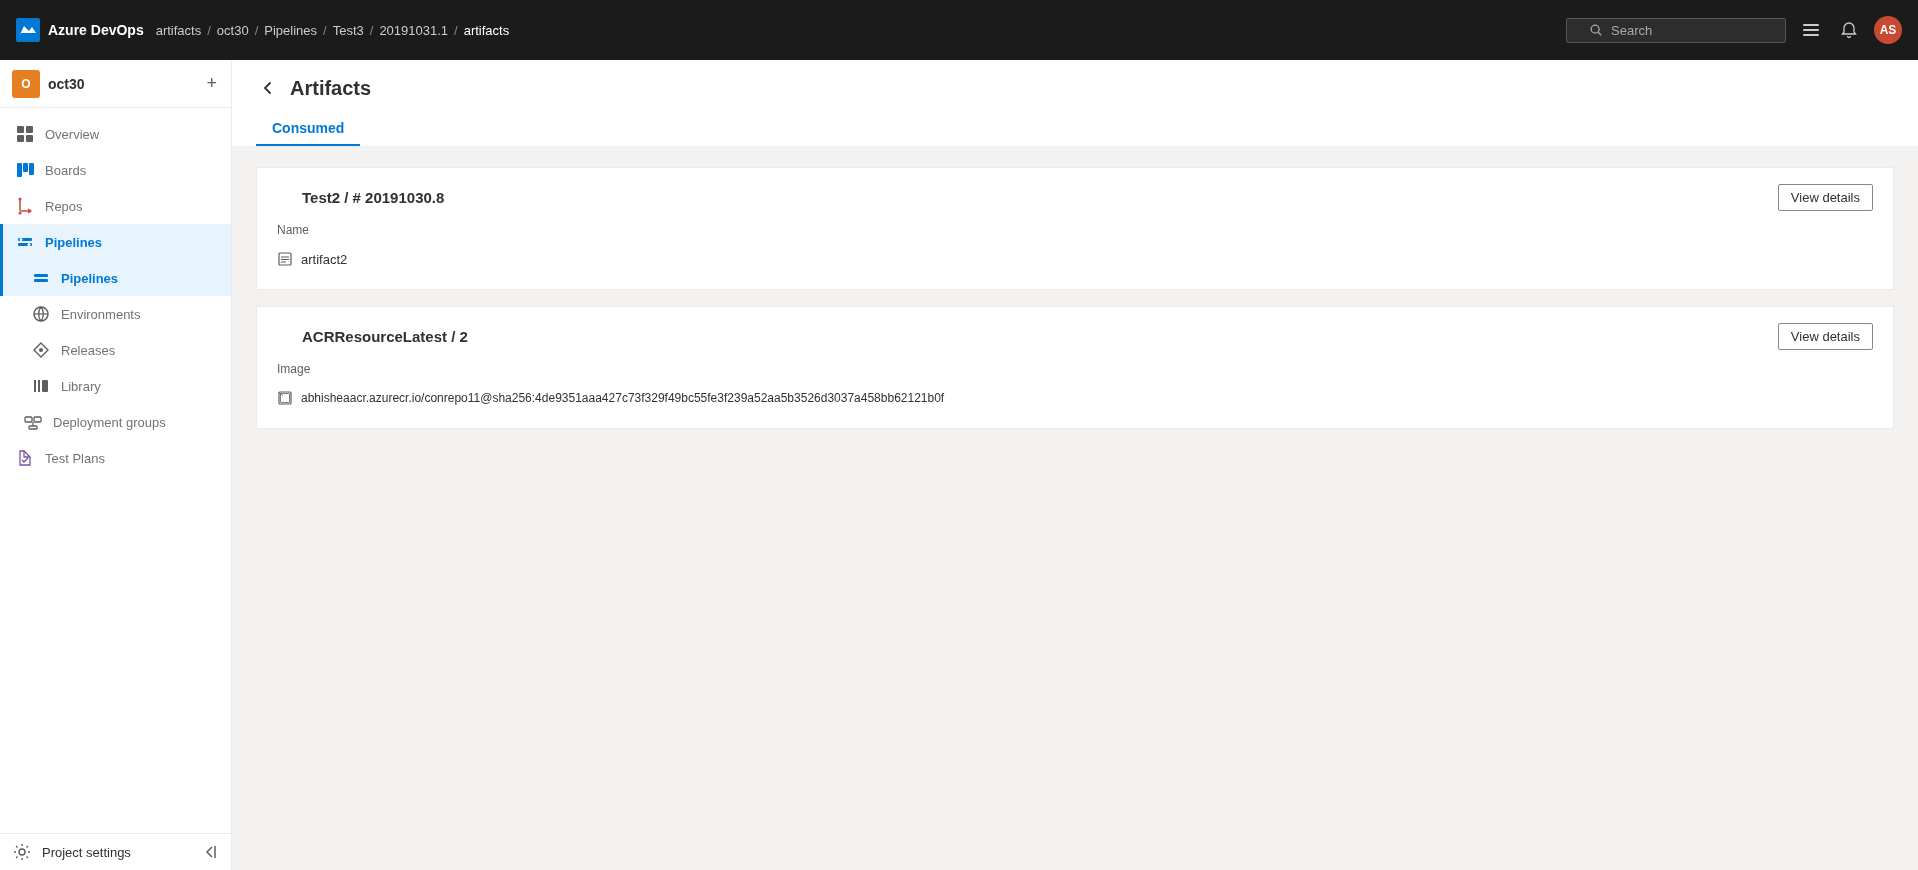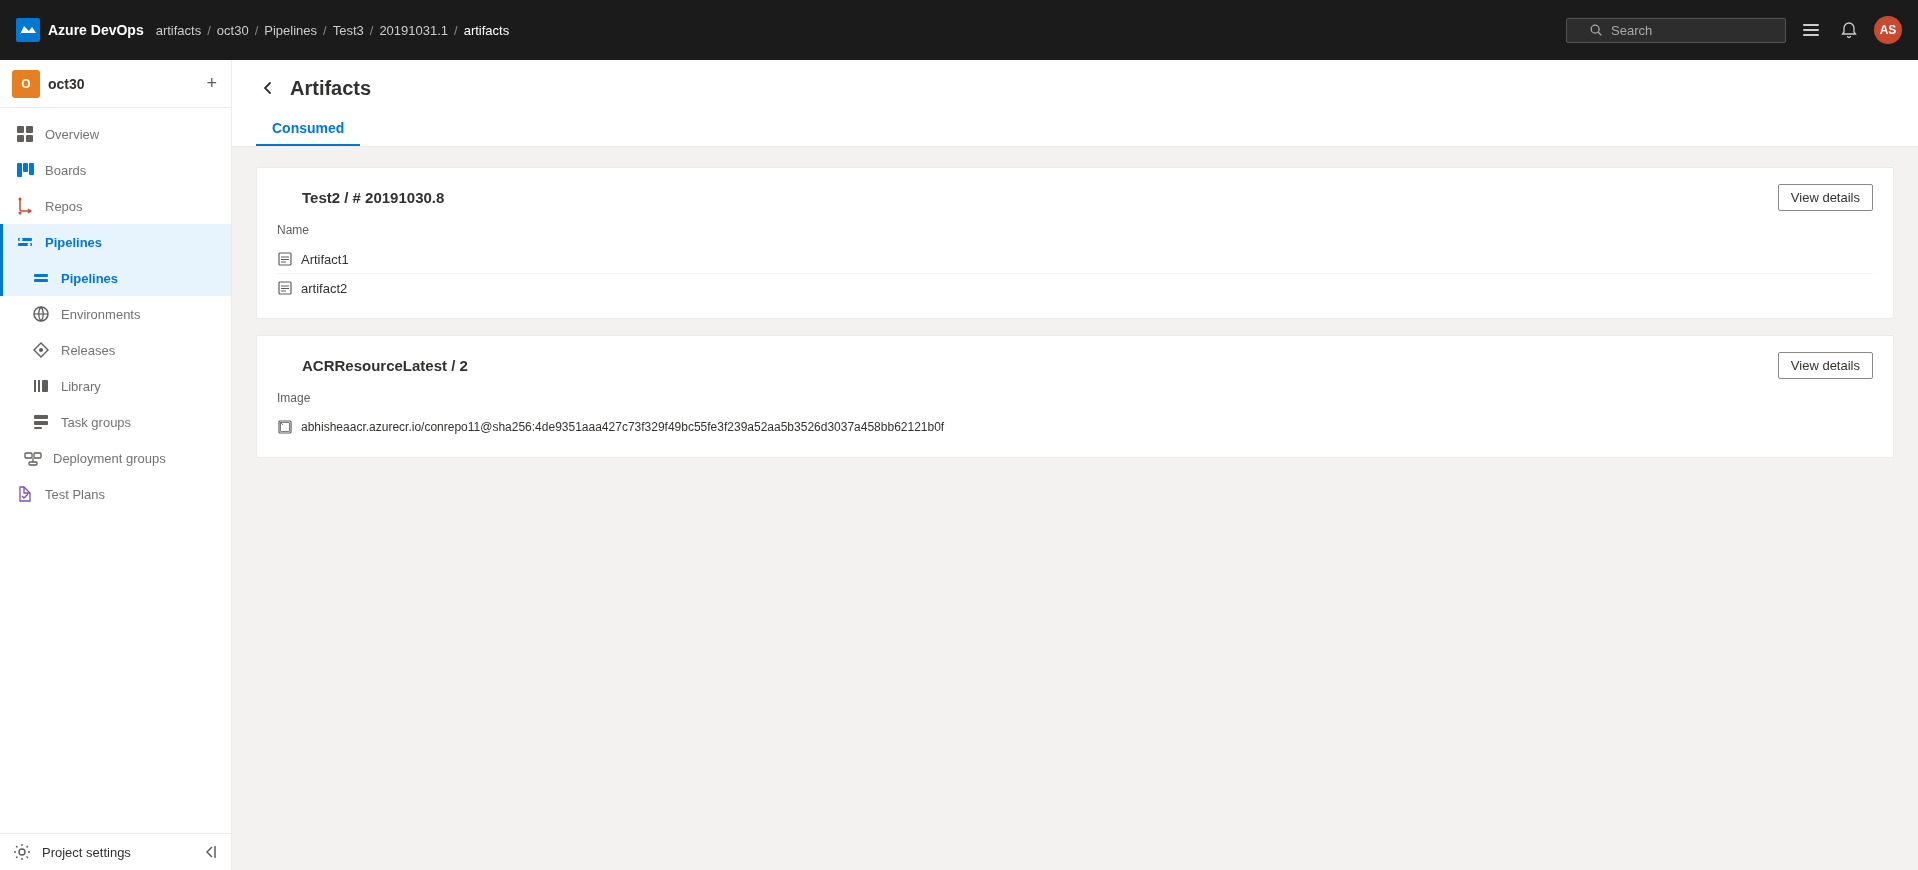--- a/index.html
+++ b/index.html
@@ -401,30 +401,20 @@
         <div class="nav-icon">
           <svg width="18" height="18" viewBox="0 0 18 18" fill="none">
             <rect x="2" y="3" width="2" height="12" fill="#605e5c"></rect>
             <rect x="6" y="3" width="2" height="12" fill="#605e5c"></rect>
             <rect x="10" y="3" width="6" height="12" rx="1" fill="#605e5c"></rect>
           </svg>
         </div>
         <span class="nav-label">Library</span>
       </div>
 
-      <div class="nav-item" style="padding-left: 28px;">
-        <div class="nav-icon">
-          <svg width="18" height="18" viewBox="0 0 18 18" fill="none">
-            <rect x="2" y="2" width="14" height="4" rx="1" fill="#605e5c"></rect>
-            <rect x="2" y="8" width="14" height="4" rx="1" fill="#605e5c"></rect>
-            <rect x="2" y="14" width="8" height="2" rx="1" fill="#605e5c"></rect>
-          </svg>
-        </div>
-        <span class="nav-label">Task groups</span>
-      </div>
 
       <div class="nav-item" style="padding-left: 20px;">
         <div class="nav-icon">
           <svg width="18" height="18" viewBox="0 0 18 18" fill="none">
             <rect x="1" y="4" width="7" height="5" rx="1" stroke="#605e5c" stroke-width="1.3"></rect>
             <rect x="10" y="4" width="7" height="5" rx="1" stroke="#605e5c" stroke-width="1.3"></rect>
             <rect x="5" y="13" width="8" height="3" rx="1" stroke="#605e5c" stroke-width="1.3"></rect>
             <line x1="9" y1="9" x2="9" y2="13" stroke="#605e5c" stroke-width="1.2"></line>
           </svg>
         </div>
@@ -487,31 +477,20 @@
         <div class="col-header">Name</div>
         <div class="artifact-item">
           <div class="artifact-item-icon">
             <svg width="14" height="14" viewBox="0 0 14 14" fill="none">
               <rect x="1" y="1" width="12" height="12" rx="1" stroke="#605e5c" stroke-width="1.2"></rect>
               <line x1="3" y1="5" x2="11" y2="5" stroke="#605e5c" stroke-width="1"></line>
               <line x1="3" y1="7.5" x2="11" y2="7.5" stroke="#605e5c" stroke-width="1"></line>
               <line x1="3" y1="10" x2="8" y2="10" stroke="#605e5c" stroke-width="1"></line>
             </svg>
           </div>
-          <span>Artifact1</span>
-        </div>
-        <div class="artifact-item">
-          <div class="artifact-item-icon">
-            <svg width="14" height="14" viewBox="0 0 14 14" fill="none">
-              <rect x="1" y="1" width="12" height="12" rx="1" stroke="#605e5c" stroke-width="1.2"></rect>
-              <line x1="3" y1="5" x2="11" y2="5" stroke="#605e5c" stroke-width="1"></line>
-              <line x1="3" y1="7.5" x2="11" y2="7.5" stroke="#605e5c" stroke-width="1"></line>
-              <line x1="3" y1="10" x2="8" y2="10" stroke="#605e5c" stroke-width="1"></line>
-            </svg>
-          </div>
           <span>artifact2</span>
         </div>
       </div>
 
       <div class="artifact-card">
         <div class="card-header">
           <div class="card-title">ACRResourceLatest / 2</div>
           <button class="view-details-btn">View details</button>
         </div>
         <div class="col-header">Image</div>

